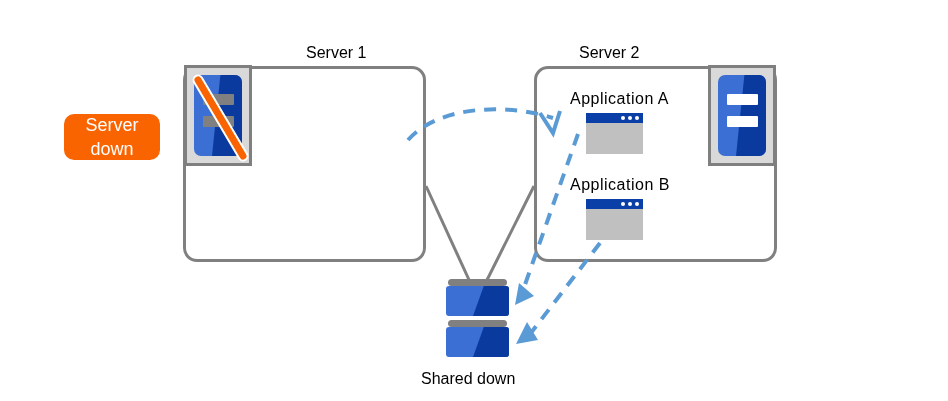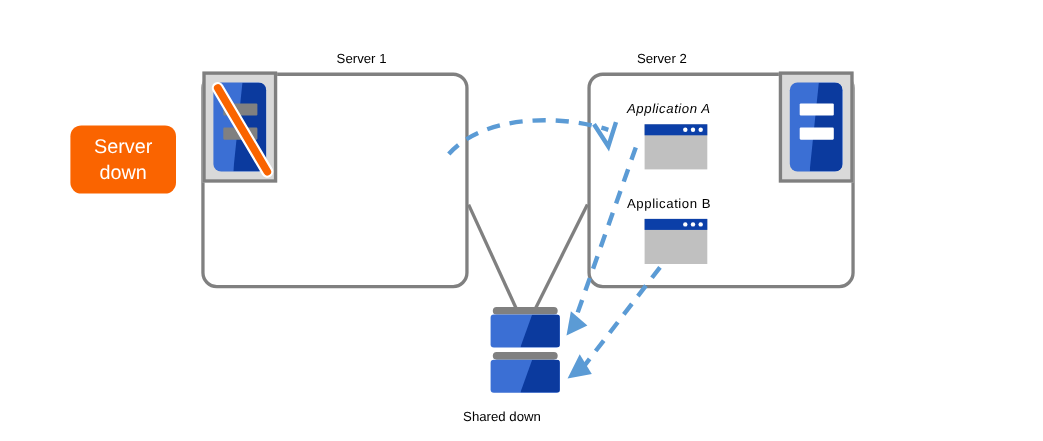--- a/index.html
+++ b/index.html
@@ -15,28 +15,28 @@
     width: 948px;
     height: 401px;
     background: #ffffff;
     overflow: hidden;
   }
 
   
   .label {
     position: absolute;
     color: #000000;
-    font-size: 12px;
+    font-size: 16px;
     line-height: 22px;
     white-space: nowrap;
     font-family: "Liberation Sans", sans-serif;
   }
   .label-server1 { left: 306px; top: 42px; }
   .label-server2 { left: 579px; top: 42px; text-align: right; }
-  .label-appa { left: 570px; top: 88px; letter-spacing: 0.5px; font-style: italic; }
+  .label-appa { left: 570px; top: 88px; letter-spacing: 0.5px; }
   .label-appb { left: 570px; top: 174px; letter-spacing: 0.5px; text-align: center; }
   .label-shareddisk { left: 421px; top: 368px; }
 
   
   .server-box {
     position: absolute;
     border: 3px solid #808080;
     border-radius: 14px;
     background: transparent;
     box-sizing: border-box;
@@ -138,21 +138,21 @@
     background: #0b3a9e;
     clip-path: polygon(30% 0, 100% 0, 100% 100%, 0 100%);
   }
   #disk-unit-1 { top: 0; }
   #disk-unit-2 { top: 41px; }
 
   
   #server-down-badge {
     position: absolute;
     left: 64px; top: 114px;
-    width: 96px; height: 62px;
+    width: 96px; height: 46px;
     background: #fa6400;
     border-radius: 10px;
     color: #ffffff;
     font-size: 18px;
     line-height: 24px;
     text-align: center;
     display: flex;
     flex-direction: column;
     align-items: center;
     justify-content: center;

